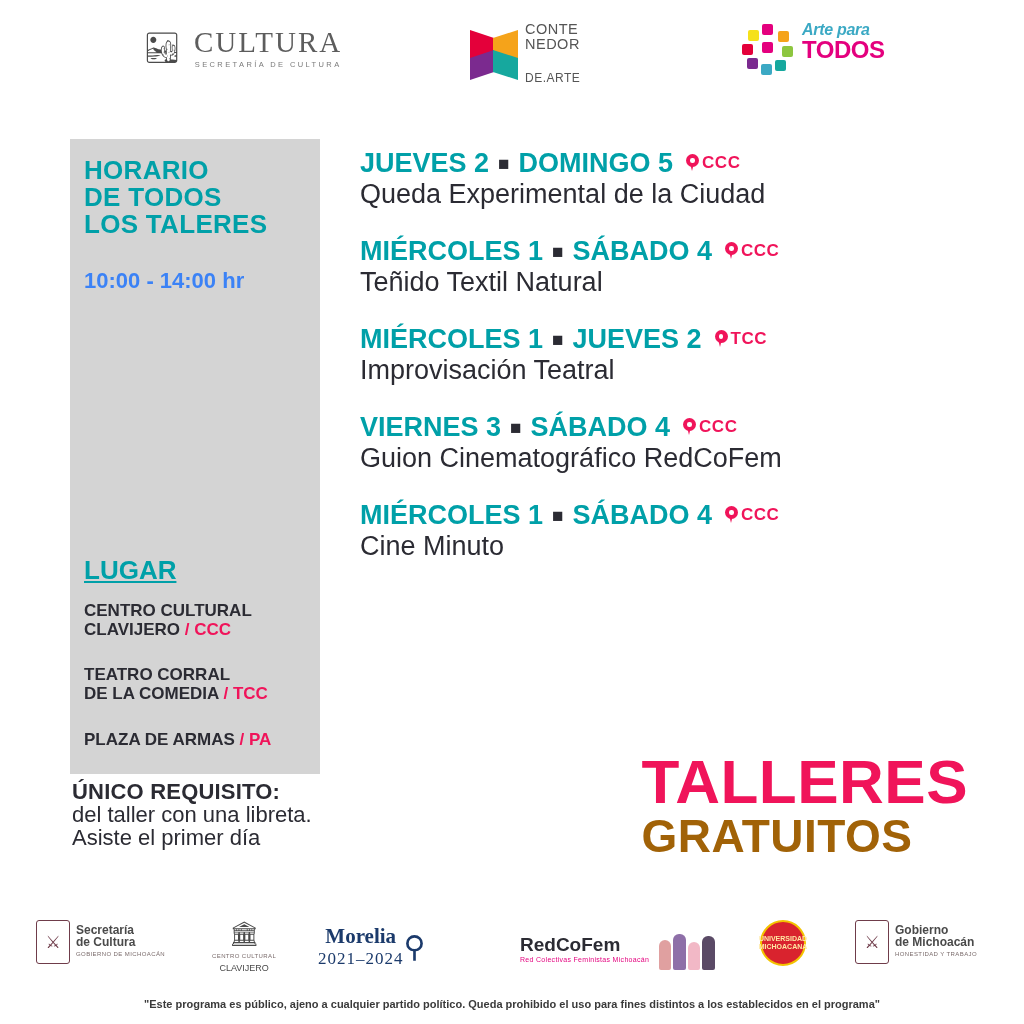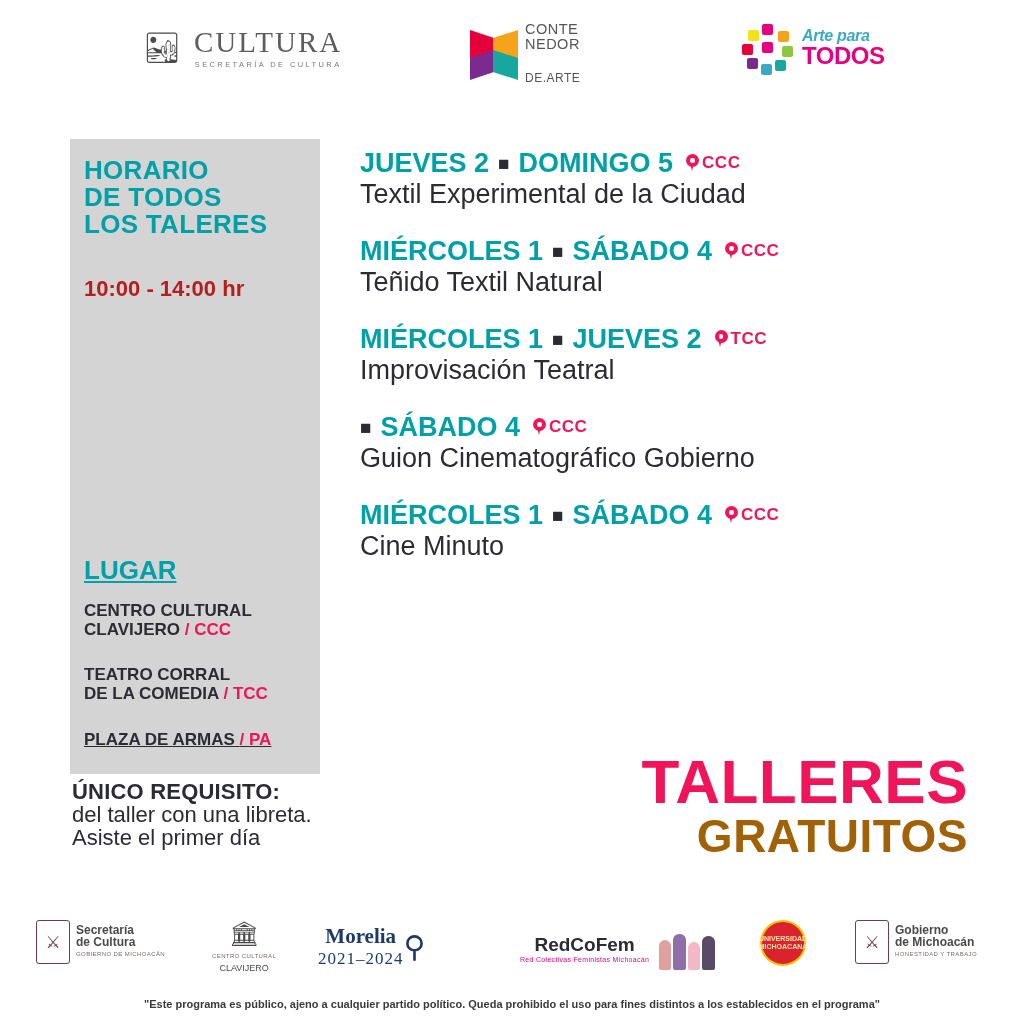--- a/index.html
+++ b/index.html
@@ -48,21 +48,21 @@
   .cube .f3 { position:absolute; left:0px; top:24px; width:24px; height:22px; background:#7b2a8f; transform: skewY(-18deg); }
   .cube .f4 { position:absolute; left:23px; top:24px; width:25px; height:22px; background:#16a89e; transform: skewY(18deg); }
   .contenedor-text {
     font-family: "Liberation Sans", sans-serif;
     font-size: 14.5px; line-height: 15px; color: #555; letter-spacing: 0.5px;
   }
   .contenedor-text .l3 { font-size: 12px; margin-top: 19px; }
 
   .logo-arte {
     position: absolute; left: 742px; top: 22px;
-    display: flex; align-items: center; gap: 8px;
+    display: flex; align-items: flex-start; gap: 8px;
   }
   .burst { width: 52px; height: 52px; position: relative; }
   .burst i {
     position:absolute; width:11px; height:11px; border-radius:2px;
     left: 20px; top: 20px;
   }
   .arte-text { line-height: 1; }
   .arte-1 {
     font-size: 16px; color:#3ba9c4; font-style: italic; font-weight: bold;
     letter-spacing: -0.3px;
@@ -76,35 +76,35 @@
     position: absolute; left: 70px; top: 139px;
     width: 250px; height: 635px;
     background: #d4d4d4;
   }
   .panel-title {
     position: absolute; left: 84px; top: 157px;
     color: #00a0a8; font-weight: bold; font-size: 26px;
     line-height: 27px; letter-spacing: 0.3px;
   }
   .panel-hours {
-    position: absolute; left: 84px; top: 276px;
-    color: #b91c1c; font-weight: bold; font-size: 22px;
+    position: absolute; left: 84px; top: 268px;
+    color: #3b82f6; font-weight: bold; font-size: 22px;
   }
   .lugar-title {
     position: absolute; left: 84px; top: 555px;
     color: #00a0a8; font-weight: bold; font-size: 26px; text-decoration: underline;
   }
   .venue {
     position: absolute; left: 84px;
     color: #2b2b33; font-weight: bold; font-size: 17px; line-height: 19px;
   }
   .venue .code { color: #f0145a; }
   .v1 { top: 601px; }
   .v2 { top: 665px; }
-  .v3 { top: 730px; text-decoration: underline; }
+  .v3 { top: 730px; }
 
   .requisito {
     position: absolute; left: 72px; top: 780px;
     color: #2b2b33; font-size: 22px; line-height: 23px;
   }
   .requisito .r-head { font-weight: bold; letter-spacing: 0.2px; }
 
   
   .list { position: absolute; left: 360px; top: 148px; width: 640px; }
   .item { margin-bottom: 26px; }
@@ -132,21 +132,21 @@
     background: #fff; border-radius: 50%;
   }
   .pin-code { color: #f0145a; font-size: 17px; font-weight: bold; letter-spacing: 0.5px; }
   .item-name {
     color: #2b2b33; font-size: 27px; font-weight: normal; line-height: 31px;
     margin-top: 1px;
   }
 
   
   .talleres {
-    position: absolute; right: 56px; top: 752px; text-align: right;
+    position: absolute; right: 56px; top: 752px; 
   }
   .talleres-1 {
     color: #f0145a; font-weight: bold; font-size: 62px; line-height: 60px;
     letter-spacing: 0.5px;
   }
   .talleres-2 {
     color: #a16207; font-weight: bold; font-size: 46px; line-height: 48px;
     letter-spacing: 0.5px;
   }
 
@@ -163,21 +163,21 @@
   .blab { font-size: 10.5px; color: #4a4a4a; line-height: 12px; }
   .blab b { font-size: 12px; }
   .blab .tiny { font-size: 6px; letter-spacing: 0.4px; color: #7a6b6b; }
 
   .morelia {
     font-family: "Liberation Serif", serif; color: #1b3a6b; text-align: center;
   }
   .morelia .m1 { font-size: 21px; font-weight: bold; }
   .morelia .m2 { font-size: 17px; letter-spacing: 1px; }
 
-  .redcofem { text-align: center; }
+  .redcofem { text-align: left; }
   .redcofem .rc1 { font-size: 19px; font-weight: bold; color: #2b2b33; }
   .redcofem .rc2 { font-size: 7px; color: #e4007e; letter-spacing: 0.3px; }
 
   .seal {
     width: 46px; height: 46px; border-radius: 50%;
     background: #d9232e; border: 2px solid #f3c300;
     display:flex; align-items:center; justify-content:center;
     color:#ffe8a3; font-size: 7px; text-align:center; line-height: 8px;
     font-weight: bold;
   }
@@ -283,21 +283,21 @@
       <span>JUEVES 2</span>
       <span class="sep">■</span>
       <span>DOMINGO 5</span>
       <span class="pin-wrap">
         <span class="pin">
             <span></span>
           </span>
         <span class="pin-code">CCC</span>
       </span>
     </div>
-    <div class="item-name">Textil Experimental de la Ciudad</div>
+    <div class="item-name">Queda Experimental de la Ciudad</div>
   </div>
 
   <div class="item">
     <div class="item-head">
       <span>MIÉRCOLES 1</span>
       <span class="sep">■</span>
       <span>SÁBADO 4</span>
       <span class="pin-wrap">
         <span class="pin">
             <span></span>
@@ -318,30 +318,31 @@
             <span></span>
           </span>
         <span class="pin-code">TCC</span>
       </span>
     </div>
     <div class="item-name">Improvisación Teatral</div>
   </div>
 
   <div class="item">
     <div class="item-head">
+      <span>VIERNES 3</span>
       <span class="sep">■</span>
       <span>SÁBADO 4</span>
       <span class="pin-wrap">
         <span class="pin">
             <span></span>
           </span>
         <span class="pin-code">CCC</span>
       </span>
     </div>
-    <div class="item-name">Guion Cinematográfico Gobierno</div>
+    <div class="item-name">Guion Cinematográfico RedCoFem</div>
   </div>
 
   <div class="item">
     <div class="item-head">
       <span>MIÉRCOLES 1</span>
       <span class="sep">■</span>
       <span>SÁBADO 4</span>
       <span class="pin-wrap">
         <span class="pin">
             <span></span>

